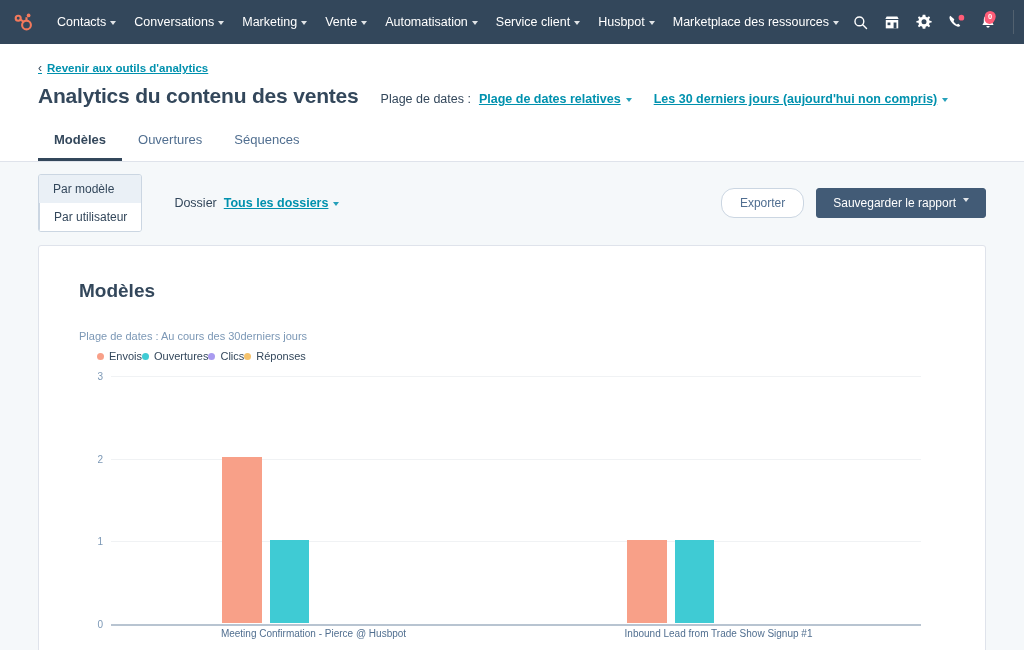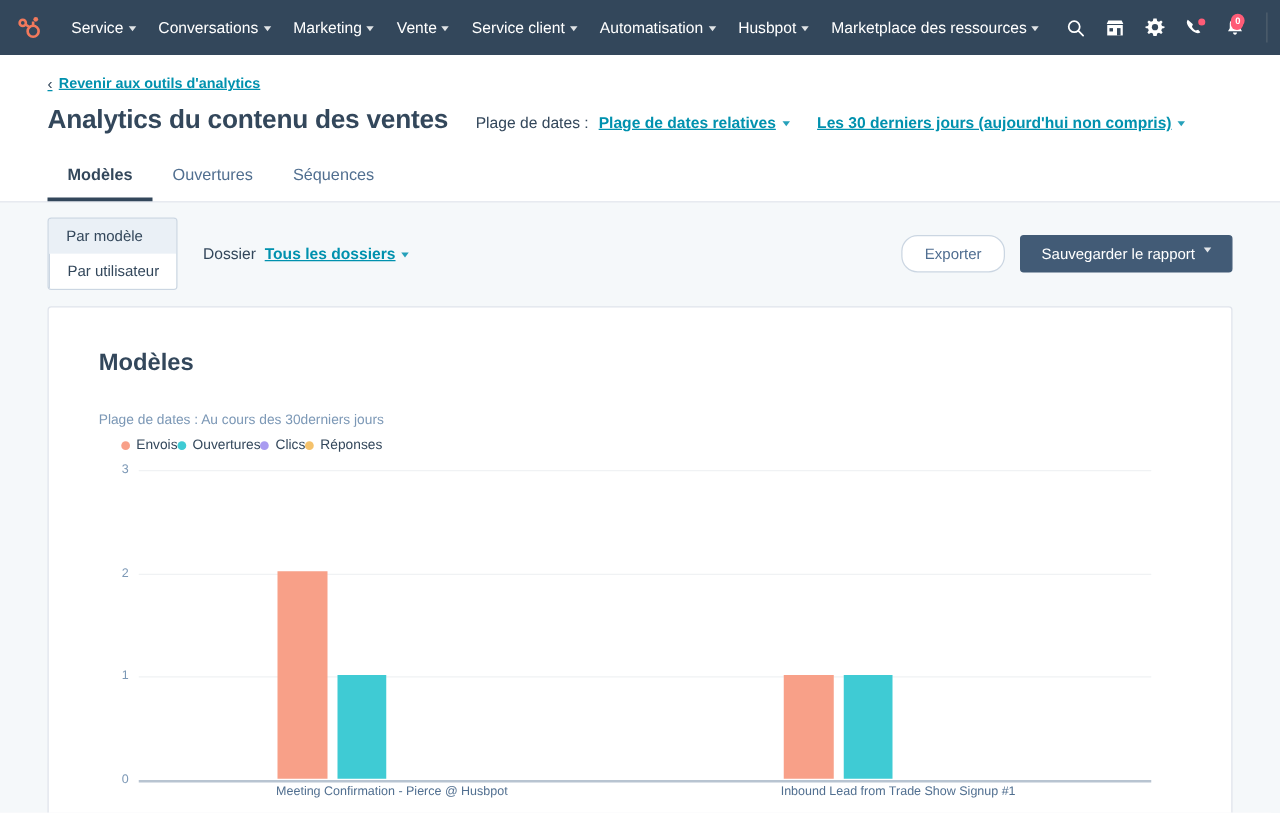--- a/index.html
+++ b/index.html
@@ -69,21 +69,21 @@
   
   .toolbar {
     display: flex; align-items: center; padding: 12px 38px 13px;
   }
   .segmented { display: flex; border: 1px solid #cbd6e2; border-radius: 3px; overflow: hidden; flex-direction: column; }
   .seg {
     font-size: 12px; color: #33475b; padding: 7px 14px; background: #fff; white-space: nowrap;
   }
   .seg.active { background: #eaf0f6; }
   .seg + .seg { border-left: 1px solid #cbd6e2; }
-  .folder-label { font-size: 12.5px; color: #33475b; margin-left: 20px; }
+  .folder-label { font-size: 12.5px; color: #33475b; margin-left: 32px; }
   .folder-link {
     color: #0091ae; font-size: 12.5px; font-weight: bold; margin-left: 7px;
     display: inline-flex; align-items: center; gap: 5px;
   }
   .spacer { flex: 1; }
   .btn-secondary {
     background: #fff; border: 1px solid #cbd6e2; border-radius: 13px;
     font-size: 12px; color: #506e91; padding: 7px 18px;
   }
   .btn-primary {
@@ -137,41 +137,41 @@
       <circle cx="15.5" cy="15" r="4.4" fill="none" stroke="#f2795c" stroke-width="2.1"></circle>
       <circle cx="7.2" cy="8.3" r="2.5" fill="none" stroke="#f2795c" stroke-width="2.1"></circle>
       <circle cx="17.6" cy="5.4" r="1.9" fill="#f2795c"></circle>
       <path d="M9.4 9.6 L13.4 12.2" stroke="#f2795c" stroke-width="2.1"></path>
       <path d="M15.5 10.6 L15.5 7.2" stroke="#f2795c" stroke-width="2.1"></path>
     </svg>
   </div>
 
   <div class="navlinks">
     <div class="navitem">
-      <span>Service</span>
+      <span>Contacts</span>
       <i class="caret"></i>
     </div>
     <div class="navitem">
       <span>Conversations</span>
       <i class="caret"></i>
     </div>
     <div class="navitem">
       <span>Marketing</span>
       <i class="caret"></i>
     </div>
     <div class="navitem">
       <span>Vente</span>
       <i class="caret"></i>
     </div>
     <div class="navitem">
+      <span>Automatisation</span>
+      <i class="caret"></i>
+    </div>
+    <div class="navitem">
       <span>Service client</span>
-      <i class="caret"></i>
-    </div>
-    <div class="navitem">
-      <span>Automatisation</span>
       <i class="caret"></i>
     </div>
     <div class="navitem">
       <span>Husbpot</span>
       <i class="caret"></i>
     </div>
     <div class="navitem">
       <span>Marketplace des ressources</span>
       <i class="caret"></i>
     </div>

